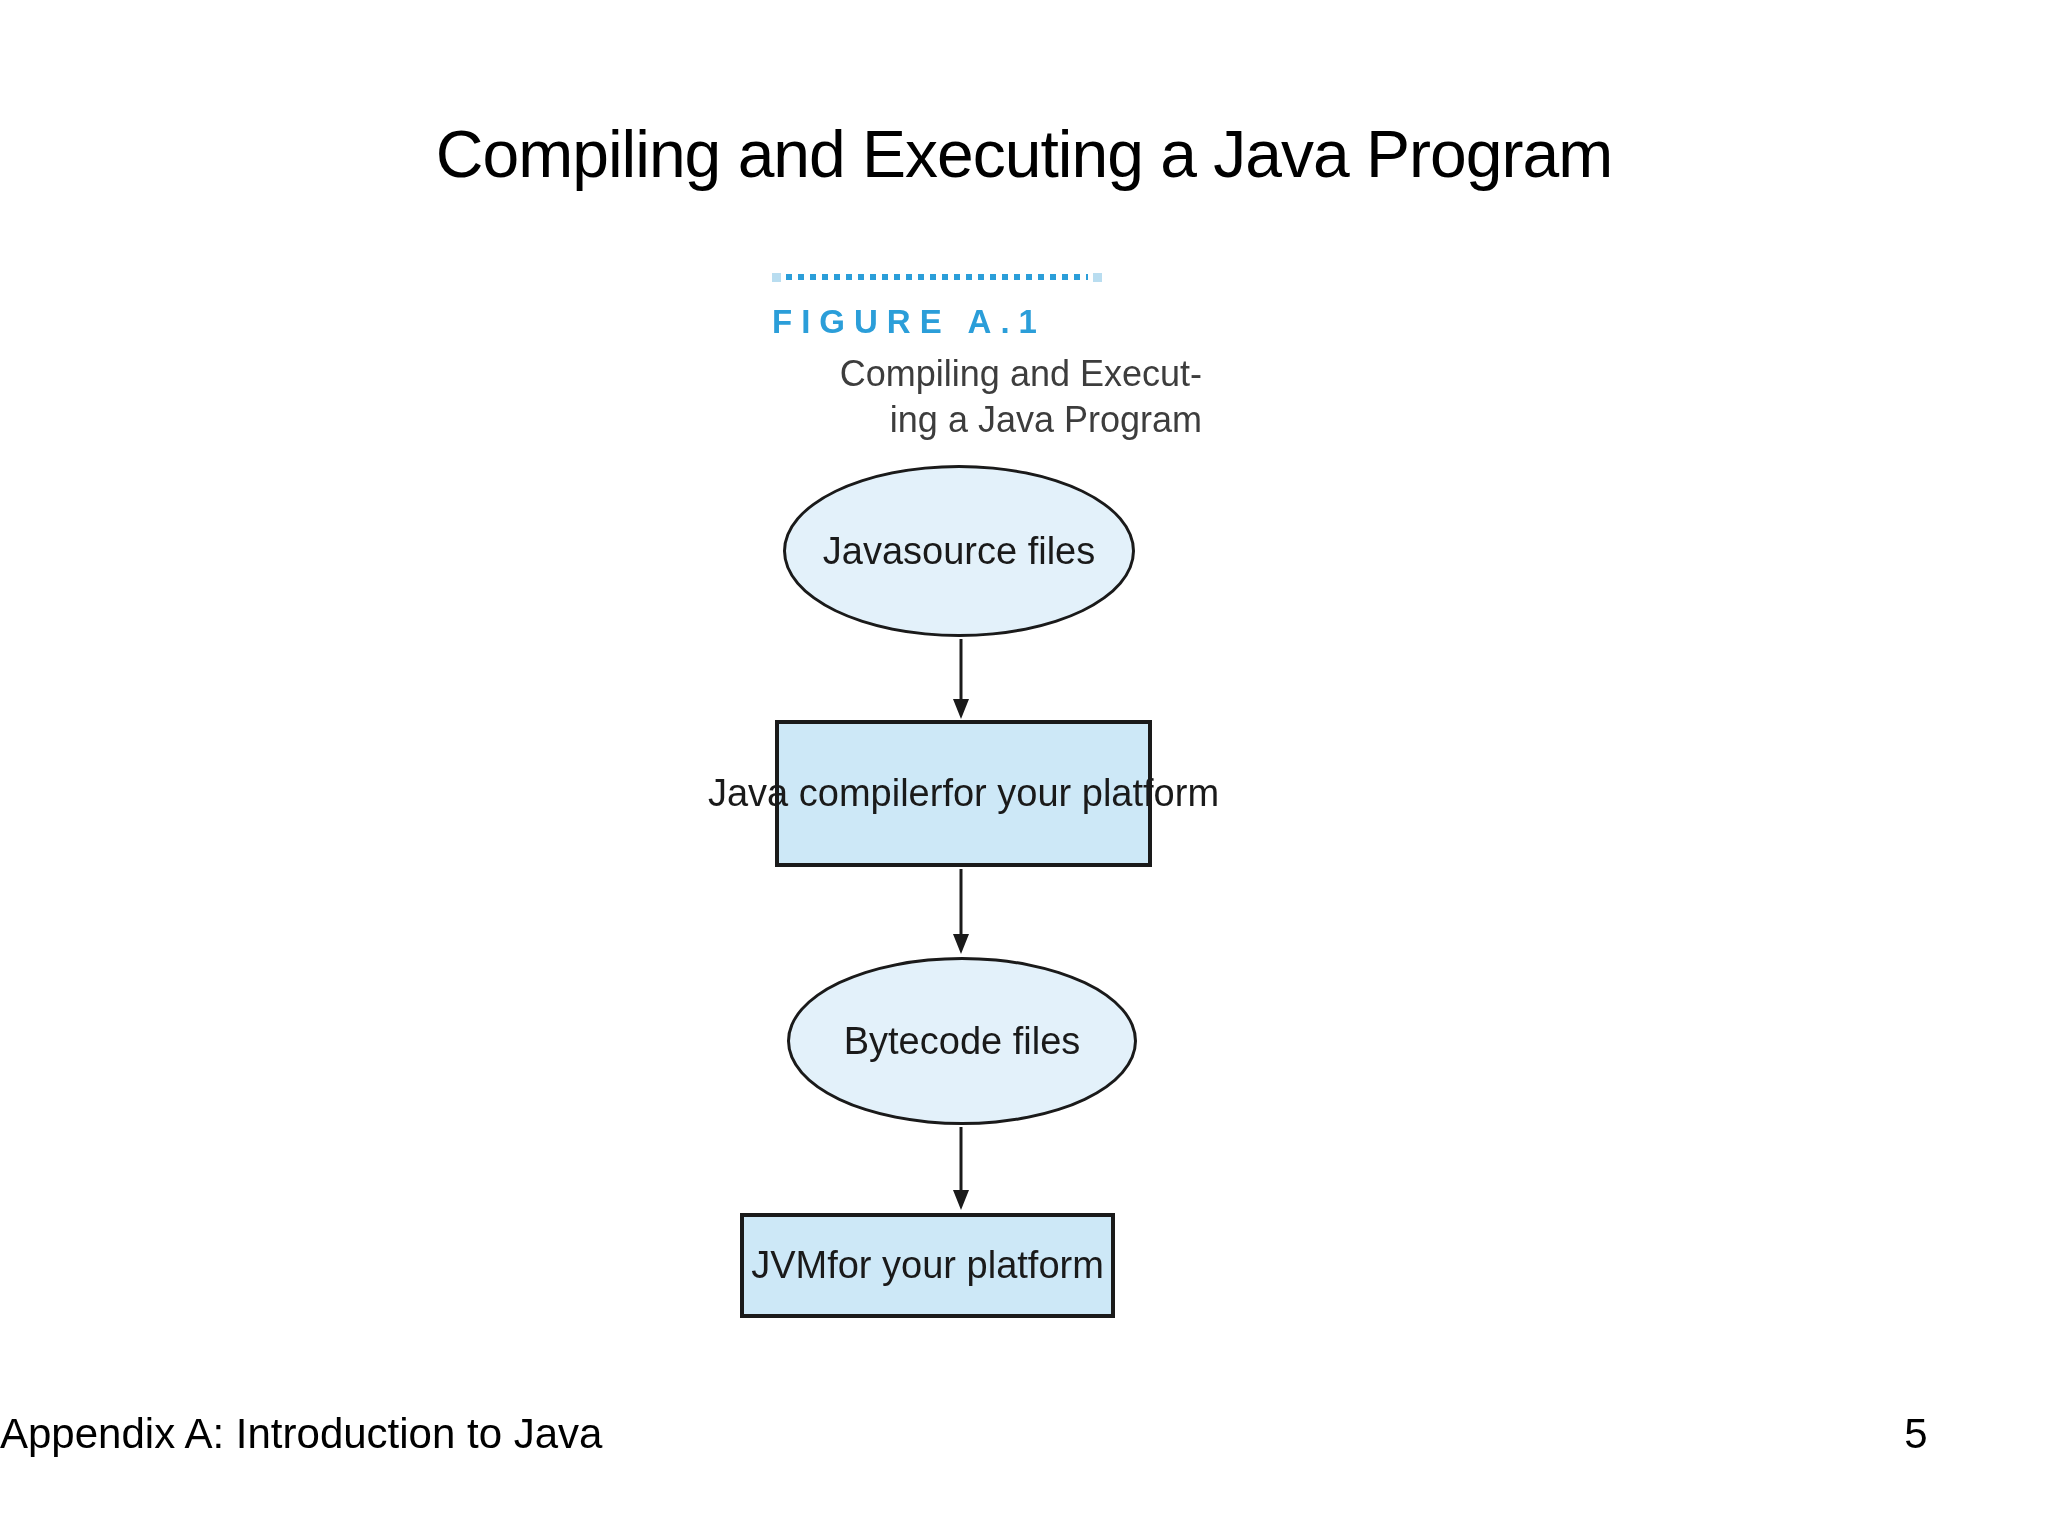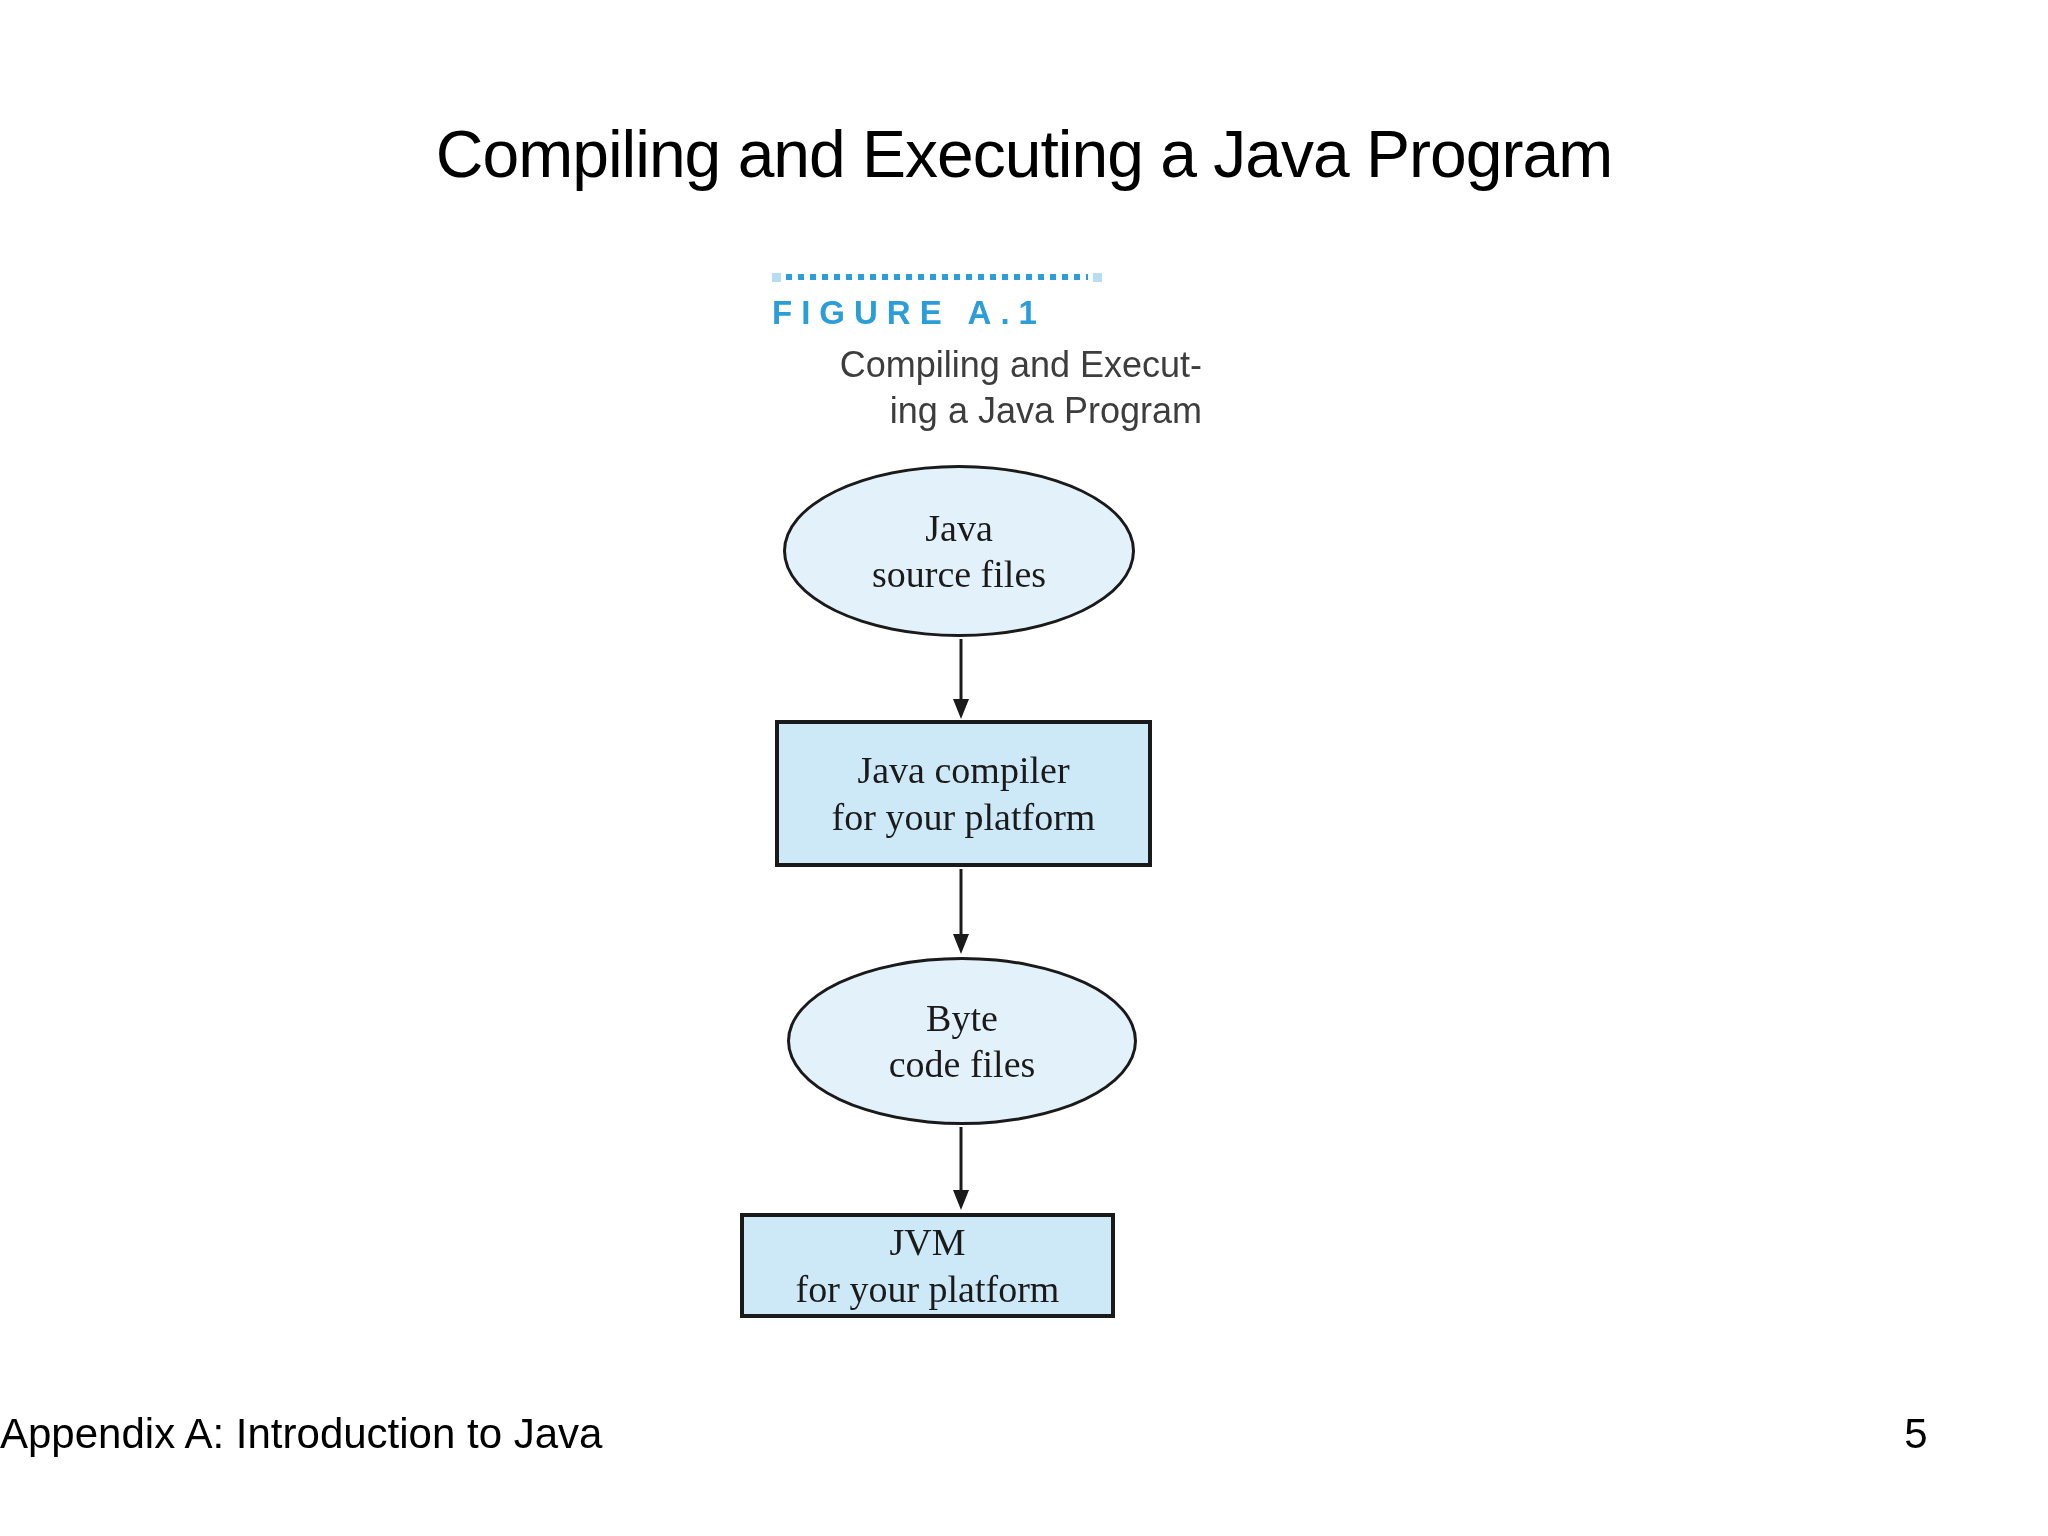--- a/index.html
+++ b/index.html
@@ -46,45 +46,45 @@
     flex: 0 0 auto;
   }
   .rule-dots {
     flex: 1 1 auto;
     height: 6px;
     margin: 0 5px;
     background: repeating-linear-gradient(90deg,
       var(--accent-blue) 0 6px, transparent 6px 12px);
   }
   .figure-label {
-    margin-top: 12px;
+    margin-top: 21px;
     font-weight: bold;
     font-size: 33px;
     letter-spacing: 9px;
     color: var(--accent-blue);
     white-space: nowrap;
   }
   .figure-caption {
     margin-top: 10px;
     font-size: 36px;
     line-height: 1.28;
     color: var(--caption-text);
   }
   .figure-caption span { display: block; text-align: right; }
 
   
   .node {
     position: absolute;
     box-sizing: border-box;
     display: flex;
-    flex-direction: column;
+    flex-direction: row;
     justify-content: center;
     align-items: center;
     text-align: center;
-    font-family: Liberation Serif, serif;
+    font-family: Liberation Sans, sans-serif;
     font-size: 38px;
     line-height: 1.22;
     color: #1a1a1a;
   }
   .node span { display: block; white-space: nowrap; }
   .node.ellipse {
     border: 3px solid #1a1a1a;
     border-radius: 50%;
     background: var(--ellipse-fill);
   }

